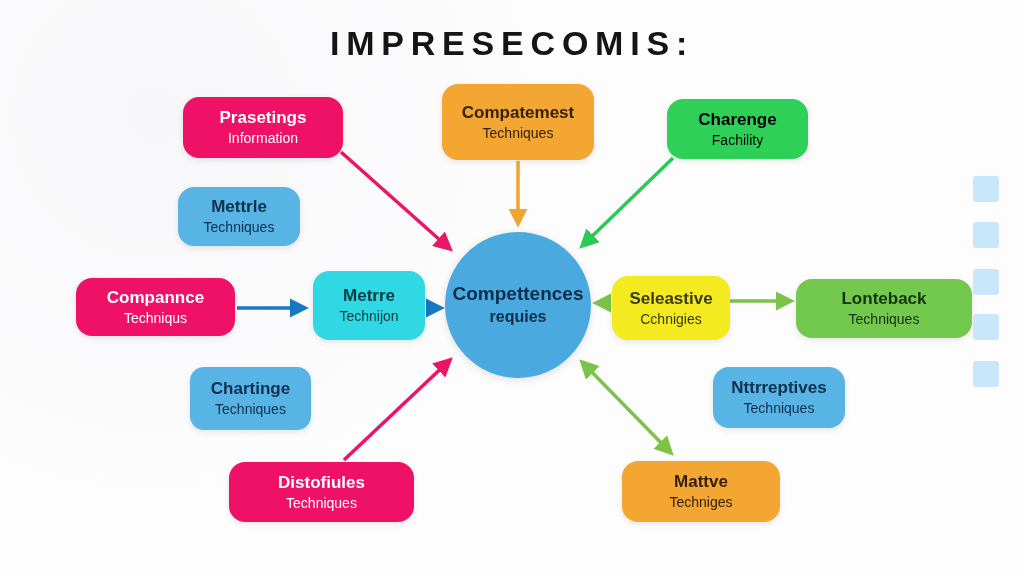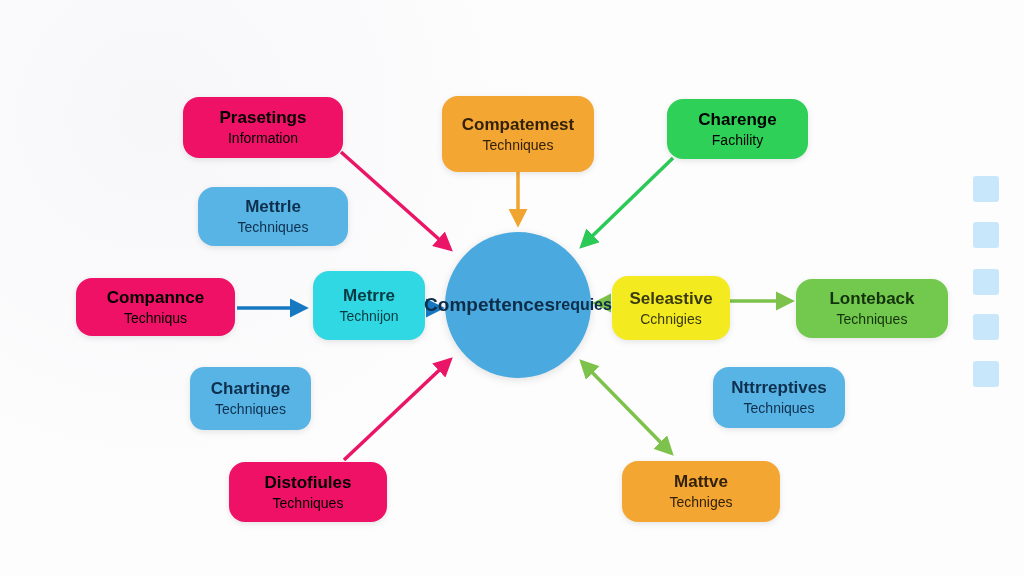--- a/index.html
+++ b/index.html
@@ -15,61 +15,62 @@
     letter-spacing:0.2em; color:#151515;
   }
   .node {
     position:absolute; border-radius:16px;
     display:flex; flex-direction:column; align-items:center; justify-content:center;
     text-align:center; line-height:1.3;
     box-shadow:0 2px 6px rgba(0,0,0,0.10);
   }
   .node .t1 { font-size:17px; font-weight:700; }
   .node .t2 { font-size:14px; font-weight:500; }
-  .pink   { background:#ee1166; color:#000000; }
+  .pink   { background:#ee1166; color:#ffffff; }
   .blue   { background:#58b4e4; color:#0e2f4e; }
   .orange { background:#f3a632; color:#33210a; }
   .green  { background:#2ed058; color:#000000; }
   .green2 { background:#72c94e; color:#14320c; }
   .cyan   { background:#2fd8e2; color:#073b44; }
   .yellow { background:#f3ea1f; color:#3a3a12; }
   .center-circle {
     position:absolute; left:445px; top:232px; width:146px; height:146px;
     border-radius:50%; background:#4aa9de; color:#0d2d49;
-    display:flex; flex-direction:row; align-items:center; justify-content:center;
+    display:flex; flex-direction:column; align-items:center; justify-content:center;
     text-align:center; line-height:1.3;
     box-shadow:0 2px 8px rgba(0,0,0,0.12);
   }
   .center-circle .t1 { font-size:19px; font-weight:700; }
   .center-circle .t2 { font-size:16px; font-weight:600; }
   .arrow-layer { position:absolute; left:0; top:0; width:1024px; height:576px; pointer-events:none; }
   .sq {
     position:absolute; left:973px; width:26px; height:26px;
     background:#c8e7fa; border-radius:3px;
   }
   
   #n-prasetings   { left:183px; top:97px;  width:160px; height:61px; }
-  #n-mettrle      { left:178px; top:187px; width:150px; height:59px;margin-left:20px; }
-  #n-compatemest  { left:442px; top:84px;  width:152px; height:76px;margin-top:12px; }
+  #n-mettrle      { left:178px; top:187px; width:122px; height:59px; }
+  #n-compatemest  { left:442px; top:84px;  width:152px; height:76px; }
   #n-charenge     { left:667px; top:99px;  width:141px; height:60px; }
   #n-mattrul      { left:713px; top:187px; width:133px; height:58px; }
   #n-compannce    { left:76px;  top:278px; width:159px; height:58px; }
   #n-metrre       { left:313px; top:271px; width:112px; height:69px; }
   #n-seleastive   { left:612px; top:276px; width:118px; height:64px; }
-  #n-lonteback    { left:796px; top:279px; width:152px; height:59px; }
+  #n-lonteback    { left:796px; top:279px; width:176px; height:59px; }
   #n-chartinge    { left:190px; top:367px; width:121px; height:63px;border-radius:14px; }
   #n-nttrreptives { left:713px; top:367px; width:132px; height:61px; }
-  #n-distofiules  { left:229px; top:462px; width:158px; height:60px; }
+  #n-distofiules  { left:229px; top:462px; width:185px; height:60px; }
   #n-mattve      { left:622px; top:461px; width:158px; height:61px; }
 </style>
 </head>
 <body>
 
 <div class="stage">
 
+  <div class="title">IMPRESECOMIS:</div>
 
   <svg class="arrow-layer" width="1024" height="576" viewBox="0 0 1024 576">
     <defs>
       <marker id="m-pink" viewBox="0 0 10 10" refX="8" refY="5" markerWidth="5.5" markerHeight="5.5" orient="auto-start-reverse">
         <path d="M0,0 L10,5 L0,10 z" fill="#ea1566"></path>
       </marker>
       <marker id="m-orange" viewBox="0 0 10 10" refX="8" refY="5" markerWidth="5.5" markerHeight="5.5" orient="auto-start-reverse">
         <path d="M0,0 L10,5 L0,10 z" fill="#f0a531"></path>
       </marker>
       <marker id="m-green" viewBox="0 0 10 10" refX="8" refY="5" markerWidth="5.5" markerHeight="5.5" orient="auto-start-reverse">

